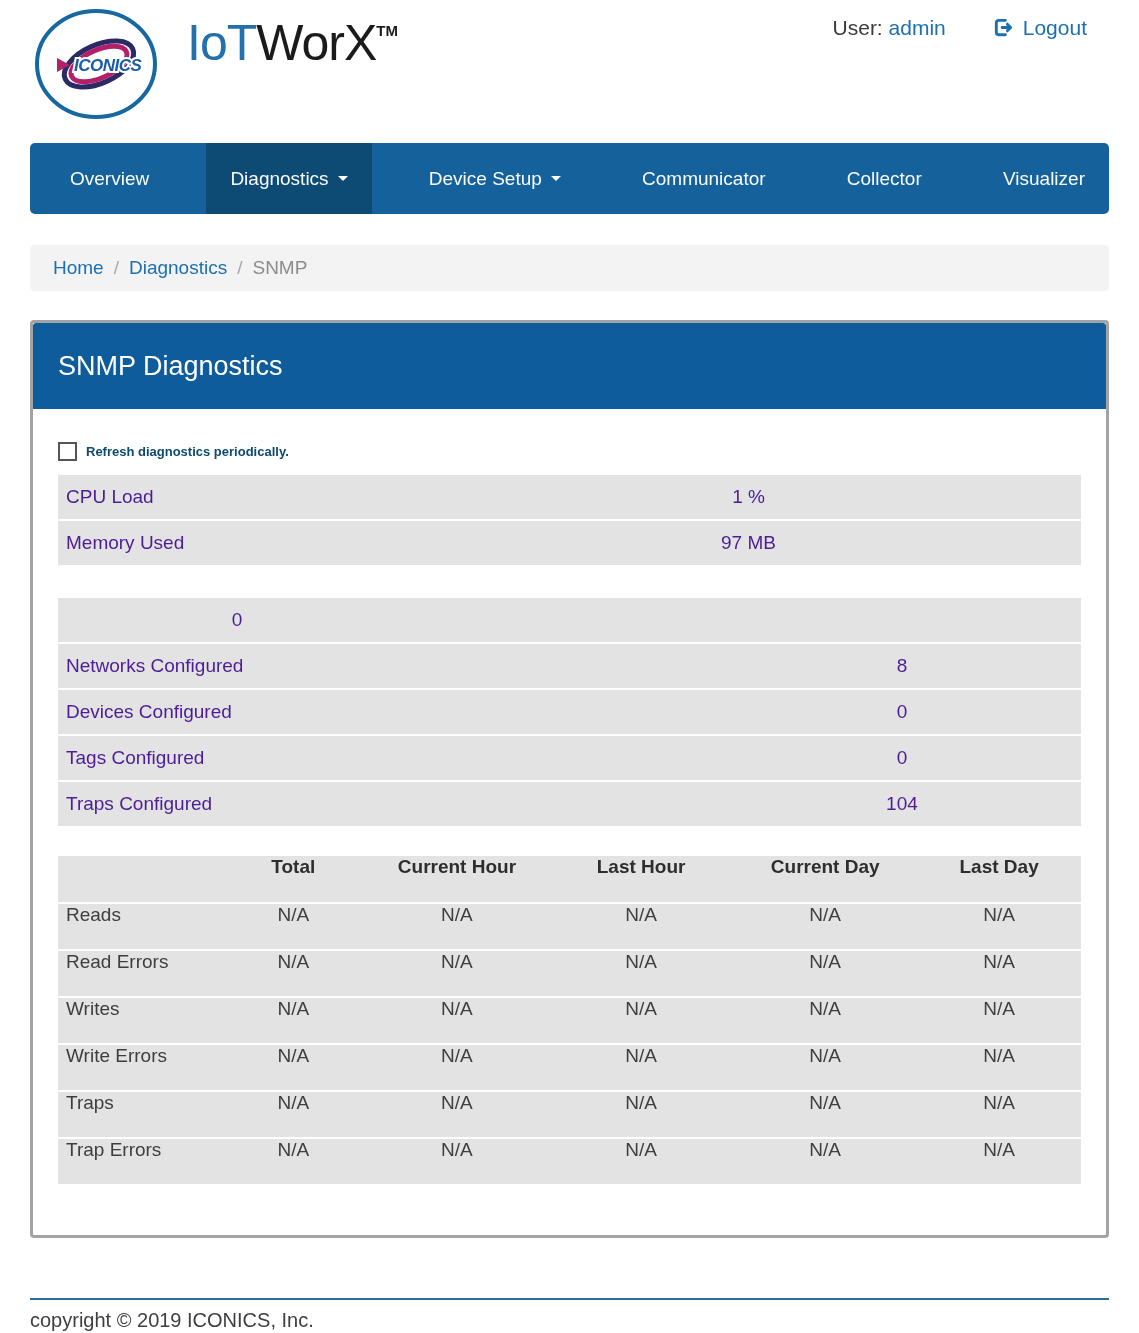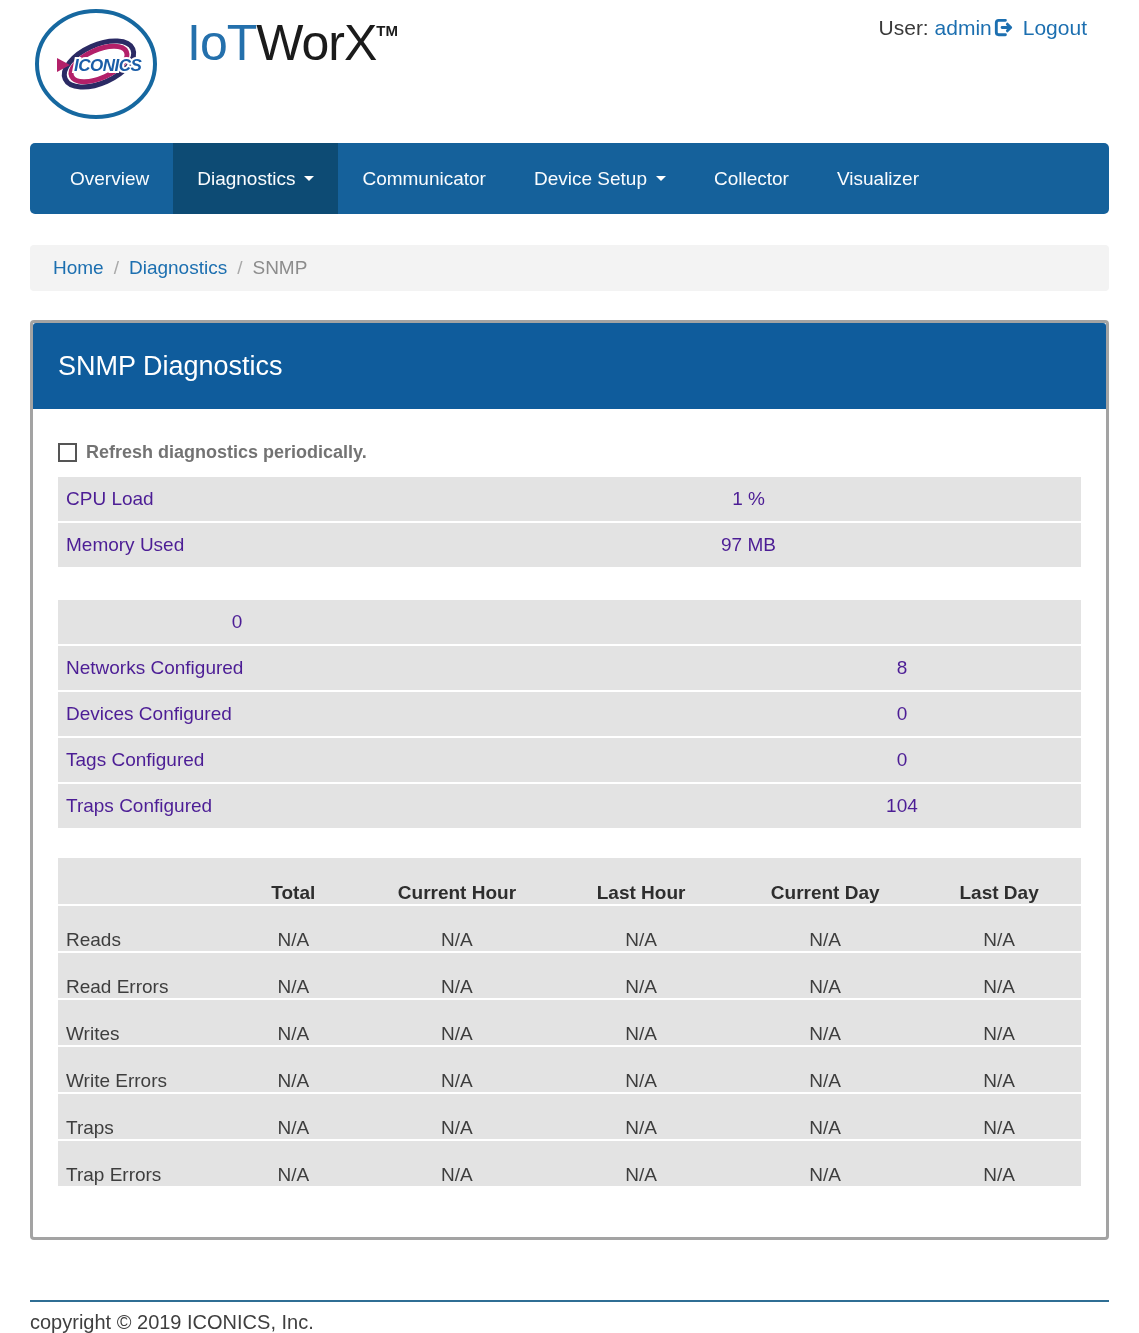--- a/index.html
+++ b/index.html
@@ -7,28 +7,28 @@
   body {
     width: 1139px; height: 1333px; overflow: hidden; position: relative;
     font-family: "Liberation Sans", sans-serif; color: #3E3E3E;
   }
   
   .header { position: relative; height: 143px; }
   .logo { position: absolute; left: 33px; top: 8px; }
   .brand { position: absolute; left: 187px; top: 14px; font-size: 50px; font-weight: 400; color: #1B1B1B; letter-spacing: -1px; }
   .brand .iot { color: #2470AC; }
   .brand sup { font-size: 15px; font-weight: 700; position: relative; top: -6px; letter-spacing: 0; }
-  .account { position: absolute; top: 16px; right: 52px; display: flex; align-items: center; font-size: 21px; }
+  .account { position: absolute; top: 16px; right: 52px; display: flex; align-items: center; gap: 46px; font-size: 21px; }
   .user-line { color: #3A3A3A; }
   .user-line .uname { color: #1C6FB0; cursor: pointer; }
   .logout { display: flex; align-items: flex-start; gap: 8px; color: #1C6FB0; cursor: pointer; text-decoration: none; }
   
   .nav {
     margin: 0 30px; height: 71px; background: #15619B; border-radius: 5px;
-    display: flex; align-items: stretch; padding-left: 16px; overflow: hidden;
+    display: flex; align-items: stretch; padding-left: 16px; overflow: hidden; justify-content: space-between;
   }
   .nav-item {
     display: flex; align-items: center; padding: 0 24px; color: #FAFCFE;
     font-size: 19px; cursor: pointer; white-space: nowrap;
   }
   .nav-item.active { background: #0D4B74; }
   .caret {
     width: 0; height: 0; margin-left: 9px; display: inline-block;
     border-left: 5px solid transparent; border-right: 5px solid transparent; border-top: 5px solid #fff;
   }
@@ -43,34 +43,34 @@
   
   .panel { margin: 29px 30px 0; border: 3px solid #a3a3a3; border-radius: 4px; background: #fff; }
   .panel-heading {
     height: 86px; background: #0F5C9C; border-radius: 3px 3px 0 0;
     display: flex; align-items: center; padding-left: 25px;
     color: #FFFFFF; font-size: 27px;
   }
   .panel-body { padding: 25px 25px 51px; }
   .refresh-row { display: flex; align-items: center; gap: 9px; margin: 8px 0 14px; }
   .checkbox { width: 19px; height: 19px; border: 2px solid #555; background: #fff; cursor: pointer; flex: 0 0 auto; }
-  .refresh-label { font-weight: 700; font-size: 18px; color: #737373; }
+  .refresh-label { font-weight: 700; font-size: 13px; color: #0c4a6e; }
   
   .kv-row { display: flex; align-items: center; height: 44px; background: #E3E3E3; font-size: 19px; color: #4c1d95; }
   .kv-row + .kv-row { margin-top: 2px; }
   .kv-label { padding-left: 8px; }
   .kv-val { text-align: center; }
   .t1 .kv-label { width: 35%; }
   .t1 .kv-val { width: 65%; }
   .t2 { margin-top: 33px; }
   .t2 .kv-label { width: 65%; }
   .t2 .kv-val { width: 35%; }
   
   .t3 { margin-top: 30px; }
-  .st-row { display: flex; align-items: flex-end; height: 45px; background: #E3E3E3; font-size: 19px; color: #3E3E3E; }
+  .st-row { display: flex; align-items: flex-start; height: 45px; background: #E3E3E3; font-size: 19px; color: #3E3E3E; }
   .st-row + .st-row { margin-top: 2px; }
   .st-head { height: 46px; font-weight: 700; color: #2E2E2E; }
   .c0 { width: 16%; padding-left: 8px; }
   .c1 { width: 14%; text-align: center; }
   .c2, .c3, .c4 { width: 18%; text-align: center; }
   .c5 { width: 16%; text-align: center; }
   
   .footer { margin: 60px 30px 0; border-top: 2px solid #2F6E94; padding-top: 9px; font-size: 20px; color: #3F3F3F; }
 </style>
 </head>
@@ -108,25 +108,25 @@
 
 <div class="nav">
   <div class="nav-item">
     <span>Overview</span>
   </div>
   <div class="nav-item active">
     <span>Diagnostics</span>
     <span class="caret"></span>
   </div>
   <div class="nav-item">
-    <span>Communicator</span>
-  </div>
-  <div class="nav-item">
     <span>Device Setup</span>
     <span class="caret"></span>
+  </div>
+  <div class="nav-item">
+    <span>Communicator</span>
   </div>
   <div class="nav-item">
     <span>Collector</span>
   </div>
   <div class="nav-item">
     <span>Visualizer</span>
   </div>
 </div>
 
 <div class="breadcrumb">

